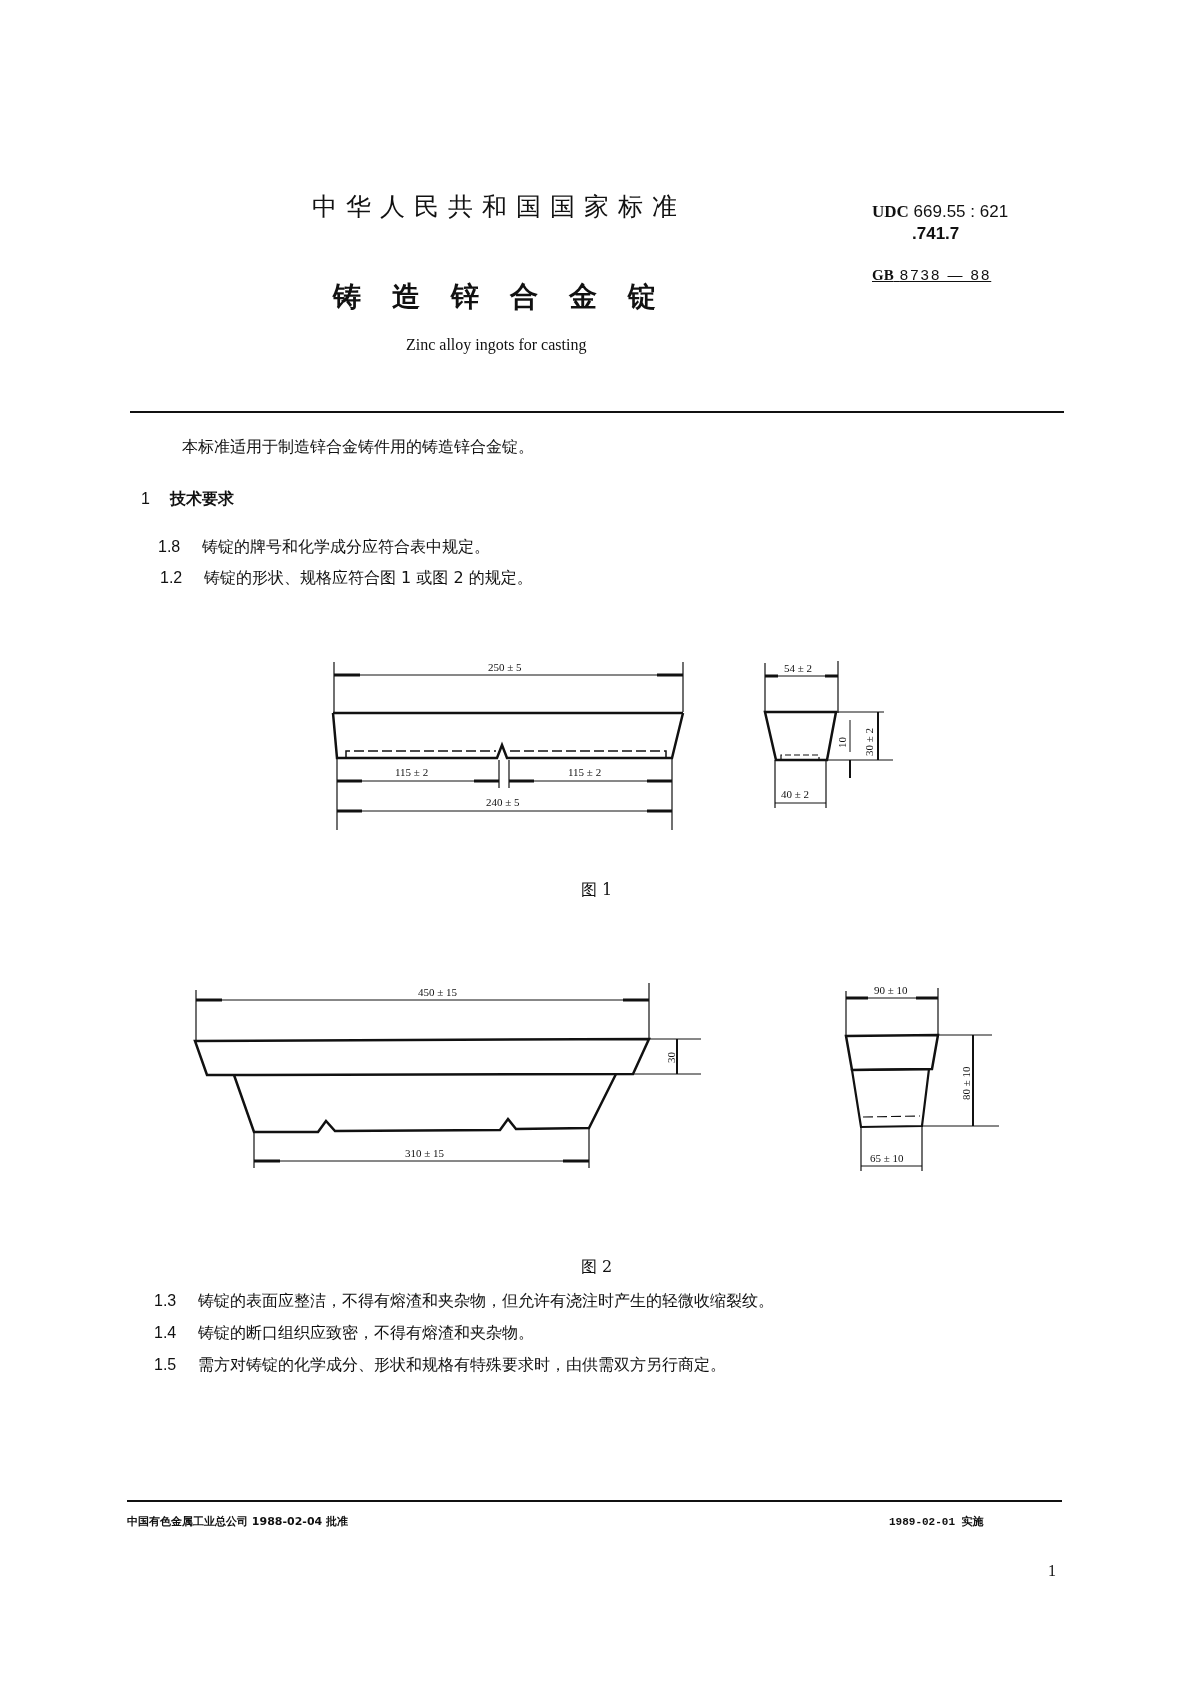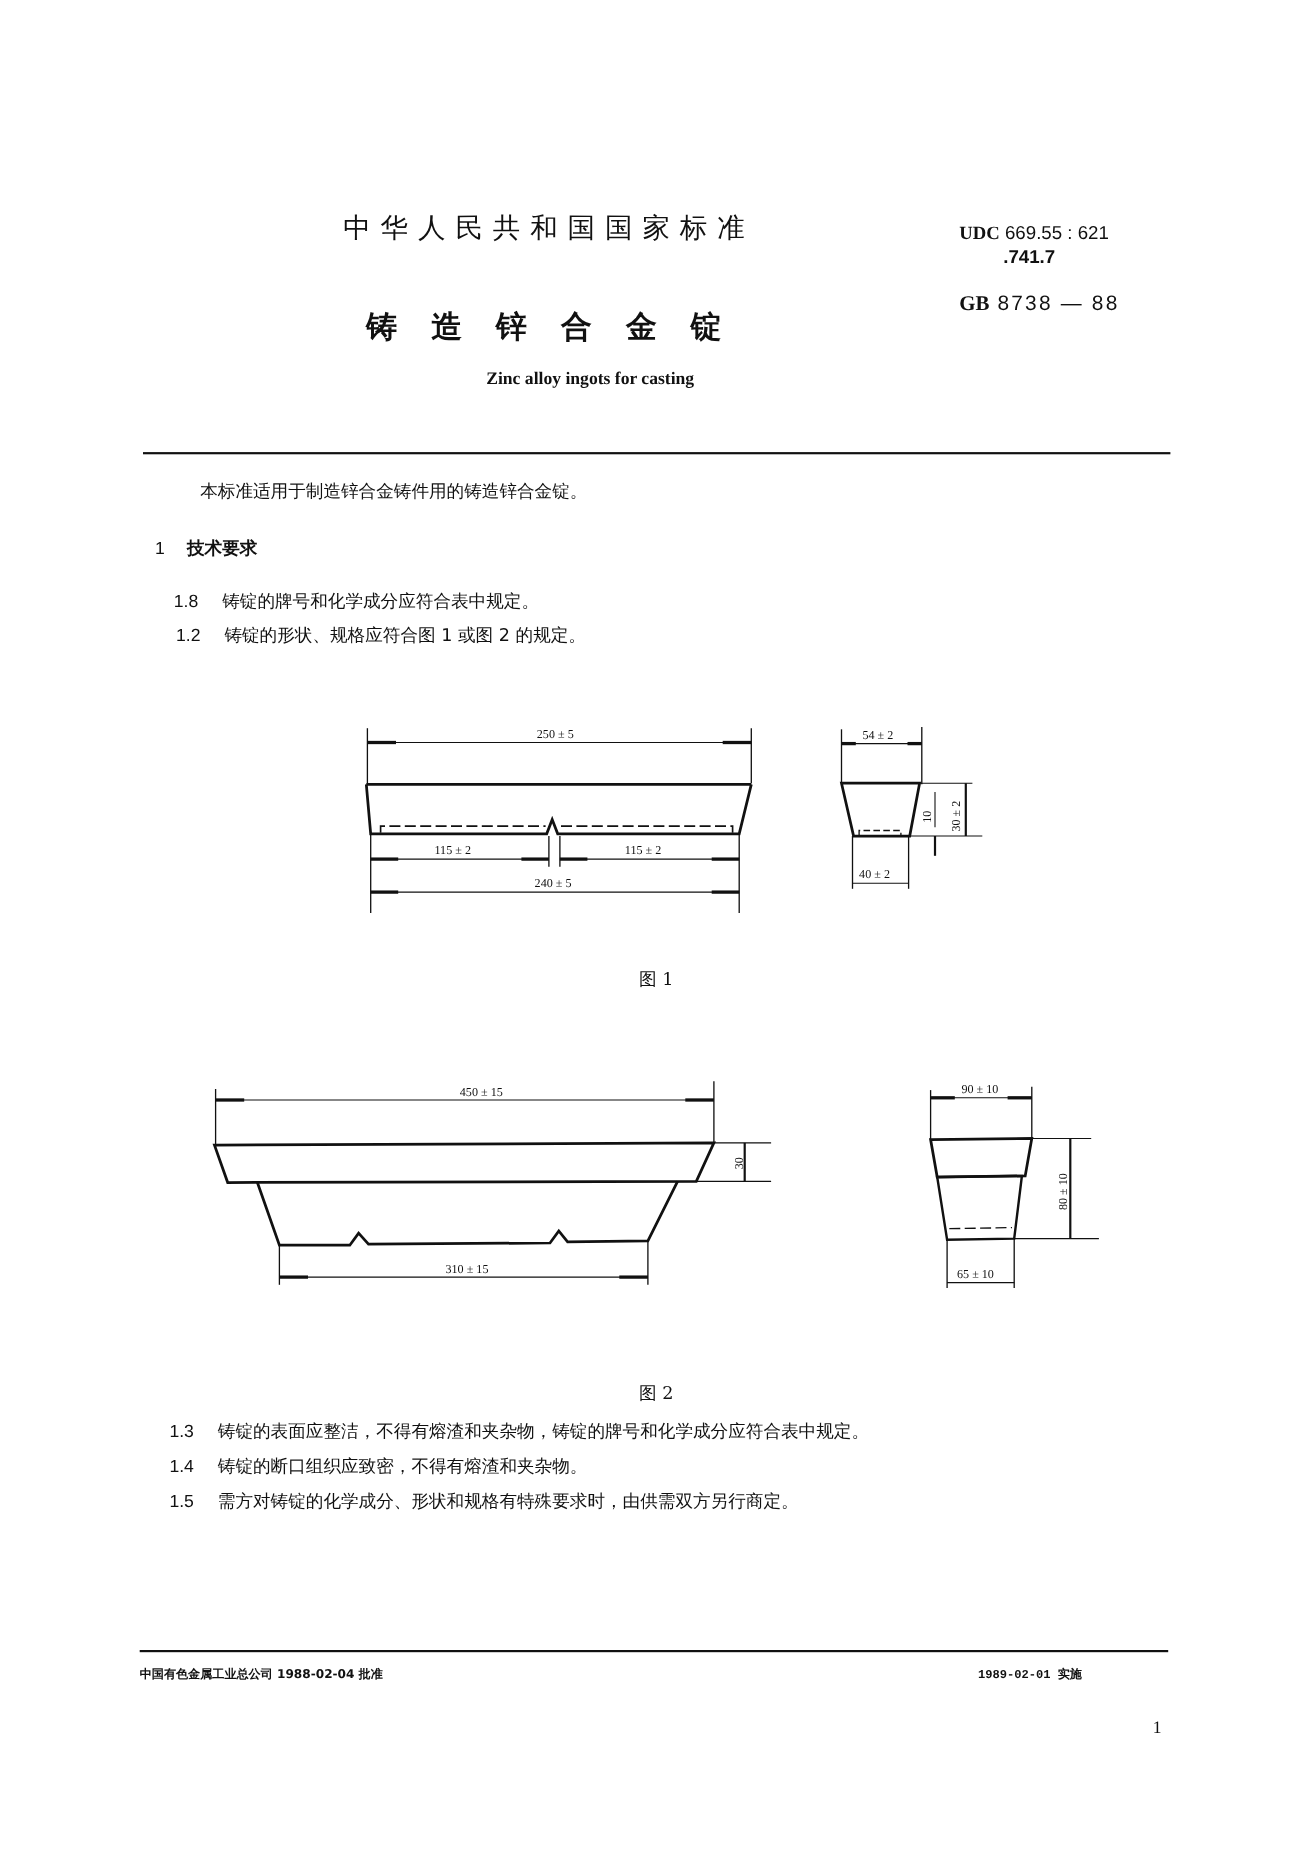--- a/index.html
+++ b/index.html
@@ -1,24 +1,24 @@
 <!DOCTYPE html>
 <html><head>
 <meta charset="utf-8">
 <style>
   html, body { margin: 0; padding: 0; background: #ffffff; }
   body { width: 1191px; height: 1684px; position: relative; overflow: hidden; color: #111; font-family: "DejaVu Sans", sans-serif; }
   .abs { position: absolute; }
   .title-cn { left: 312px; top: 190px; font-size: 25px; font-weight: normal; letter-spacing: 9px; white-space: nowrap; }
   .title-main { left: 333px; top: 278px; font-size: 28px; font-weight: bold; letter-spacing: 31px; white-space: nowrap; }
-  .title-en { left: 442px; top: 336px; font-size: 16px; font-weight: bold; font-family: "Liberation Serif", serif; white-space: nowrap; text-align: right; }
+  .title-en { left: 406px; top: 336px; font-size: 16px; font-weight: normal; font-family: "Liberation Serif", serif; white-space: nowrap; text-align: right; }
   .udc { left: 872px; top: 202px; font-size: 17px; line-height: 20px; font-family: "Liberation Sans", sans-serif; white-space: nowrap; }
   .udc b { font-family: "Liberation Serif", serif; }
   .udc2 { left: 912px; top: 224px; font-size: 17px; font-family: "Liberation Sans", sans-serif; white-space: nowrap; font-weight: bold; }
-  .gbno { left: 872px; top: 266px; font-size: 19px; font-family: "Liberation Sans", sans-serif; letter-spacing: 2px; white-space: nowrap; }
+  .gbno { left: 872px; top: 266px; font-size: 15px; font-family: "Liberation Sans", sans-serif; letter-spacing: 2px; white-space: nowrap; text-decoration: underline; }
   .gbno b { font-family: "Liberation Serif", serif; letter-spacing: 0; }
   .hr { background: #111; height: 2px; }
   .para { font-size: 16px; white-space: nowrap; }
   .clause-num { display: inline-block; width: 44px; font-family: "Liberation Sans", sans-serif; }
   .section { font-size: 16px; font-weight: bold; white-space: nowrap; }
   .fig-caption { font-size: 16px; white-space: nowrap; font-family: "DejaVu Serif", serif; }
   .footer { font-size: 11px; font-weight: bold; white-space: nowrap; }
   .pageno { font-size: 16px; font-family: "Liberation Serif", serif; }
   svg text { font-family: "Liberation Serif", serif; font-size: 11px; fill: #111; }
 </style>
@@ -152,21 +152,21 @@
   </g>
   <text x="874" y="994">90 ± 10</text>
   <text x="970" y="1100" transform="rotate(-90 970 1100)">80 ± 10</text>
   <text x="870" y="1162">65 ± 10</text>
 </svg>
 
 <div class="abs fig-caption" style="left:581px; top:880px;">图 1</div>
 <div class="abs fig-caption" style="left:581px; top:1257px;text-align:center;">图 2</div>
 
 <div class="abs para" style="left:154px; top:1291px;">
-  <span class="clause-num">1.3</span><span>铸锭的表面应整洁，不得有熔渣和夹杂物，铸锭的牌号和化学成分应符合表中规定。</span>
+  <span class="clause-num">1.3</span><span>铸锭的表面应整洁，不得有熔渣和夹杂物，但允许有浇注时产生的轻微收缩裂纹。</span>
 </div>
 <div class="abs para" style="left:154px; top:1323px;">
   <span class="clause-num">1.4</span><span>铸锭的断口组织应致密，不得有熔渣和夹杂物。</span>
 </div>
 <div class="abs para" style="left:154px; top:1355px;">
   <span class="clause-num">1.5</span><span>需方对铸锭的化学成分、形状和规格有特殊要求时，由供需双方另行商定。</span>
 </div>
 
 <div class="abs hr" style="left:127px; top:1500px; width:935px;"></div>
 <div class="abs footer" style="left:127px; top:1514px;">中国有色金属工业总公司 1988-02-04 批准</div>

